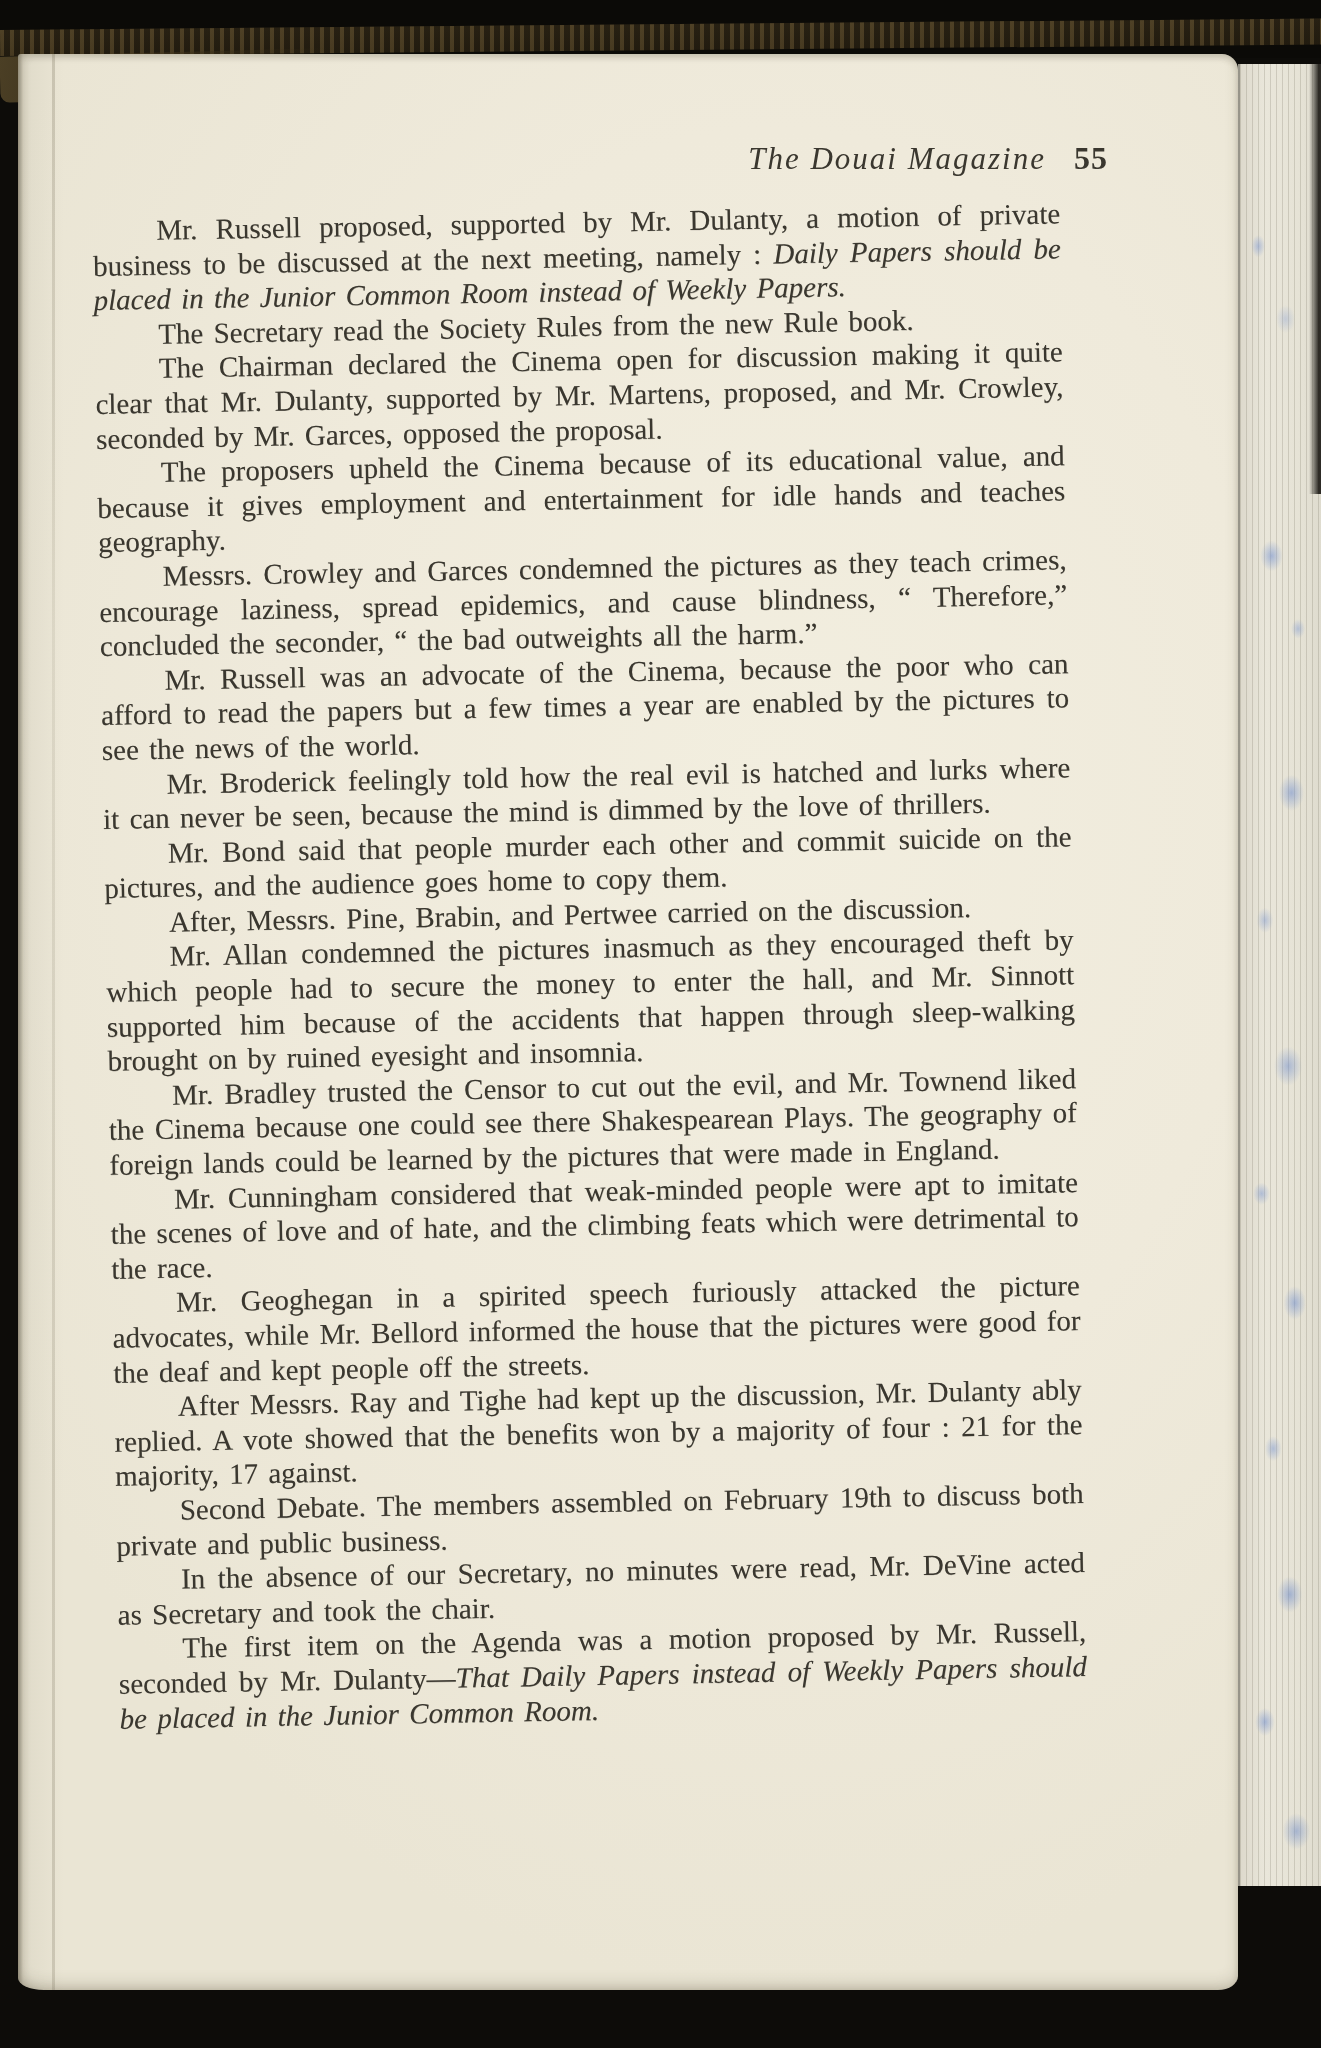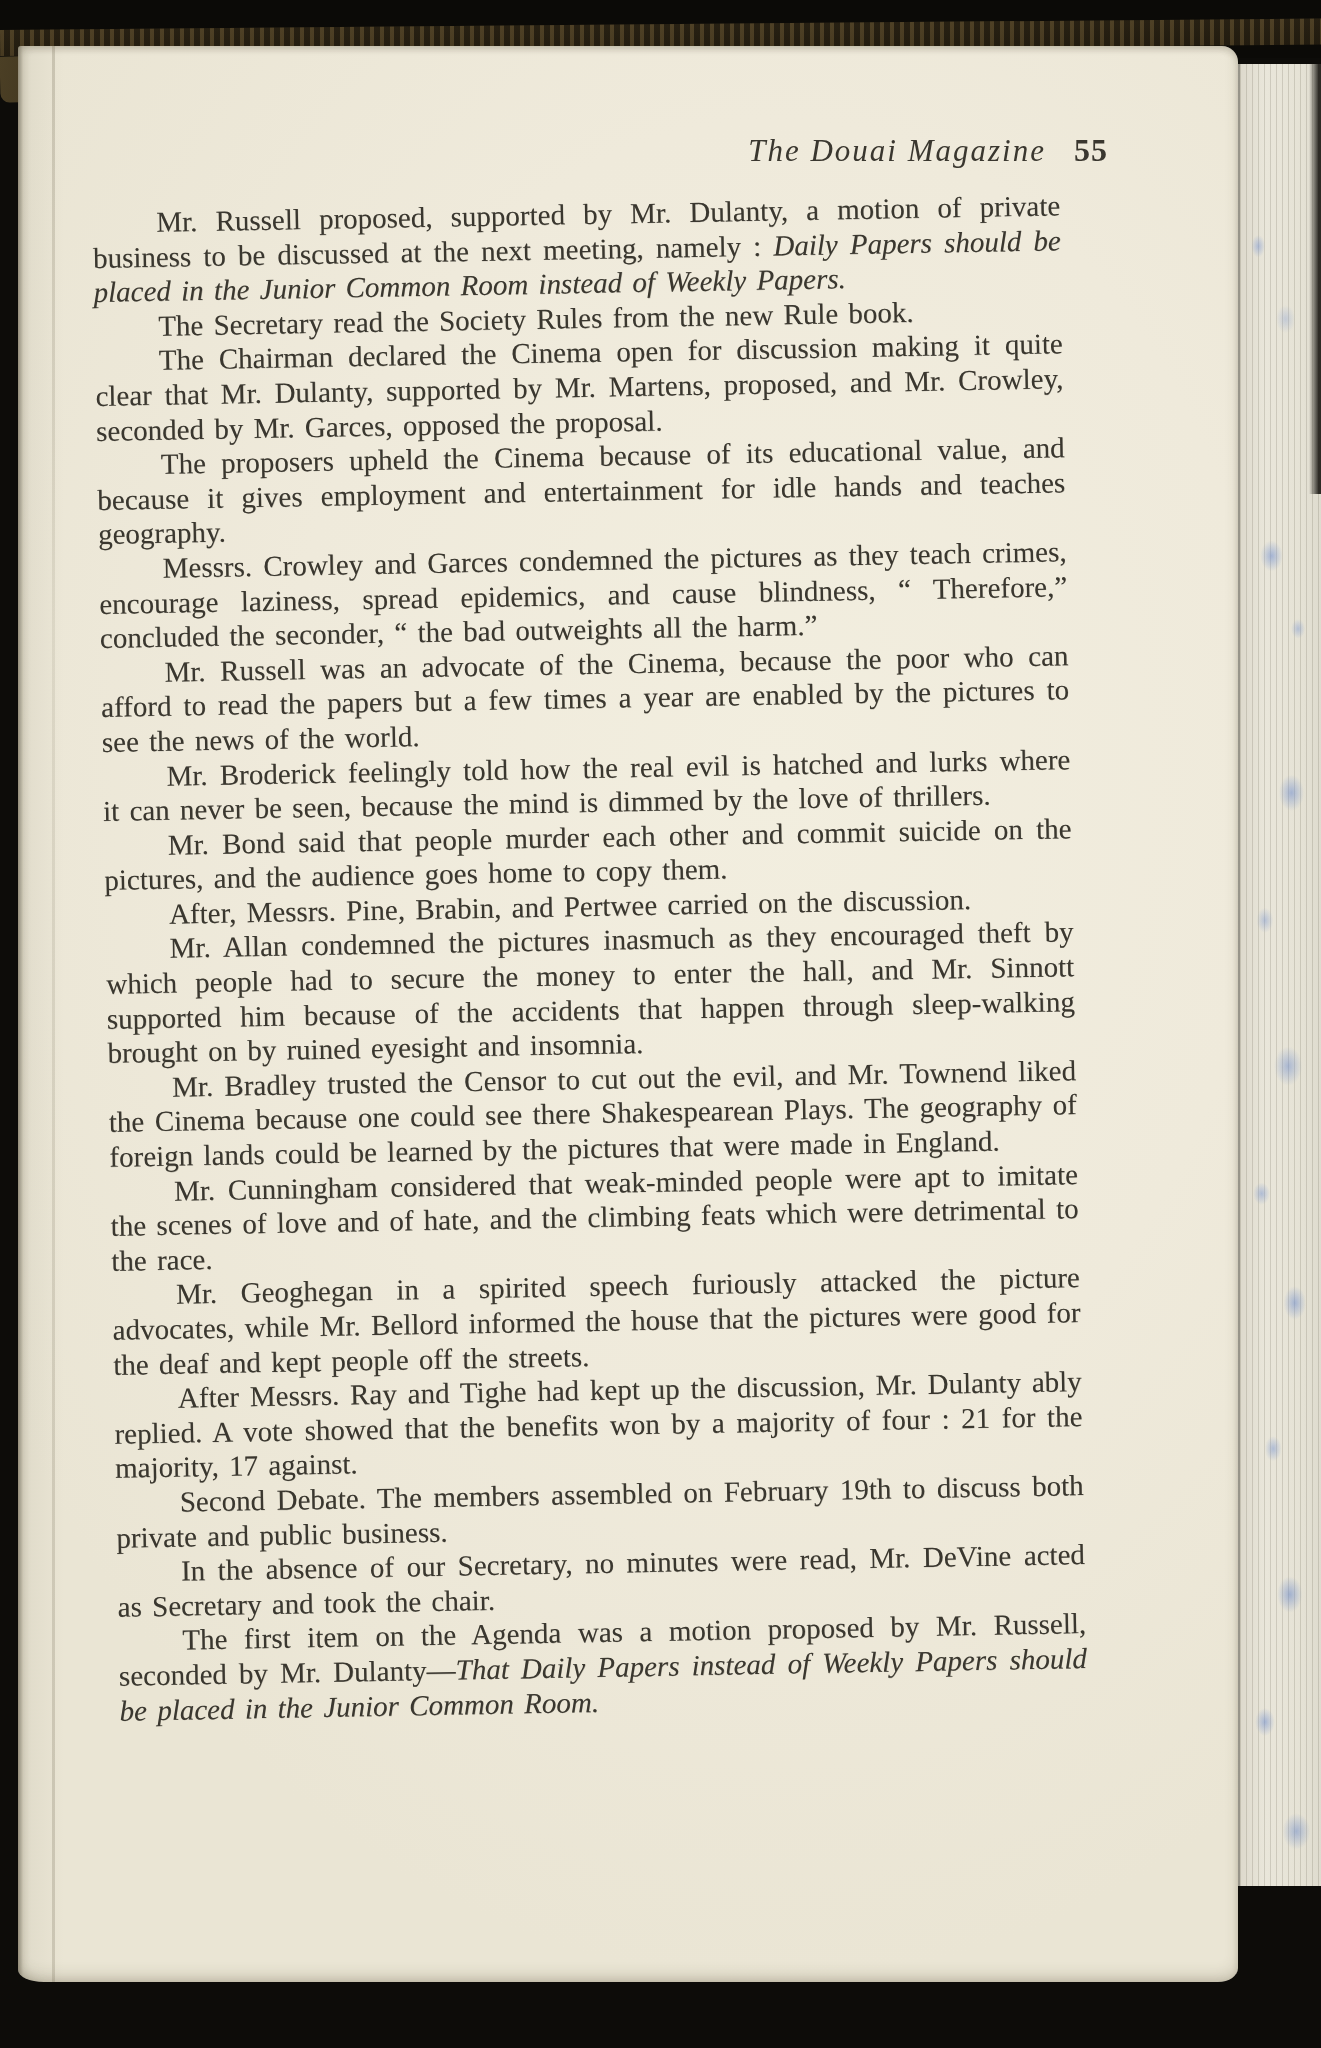--- a/index.html
+++ b/index.html
@@ -24,21 +24,21 @@
     transform-origin:0 0;
   }
   .cover-top-fray{
     position:absolute;left:0;top:52px;width:360px;height:46px;
     background:linear-gradient(100deg, rgba(96,80,46,.75), rgba(58,47,26,.5) 55%, rgba(20,16,8,0) 90%);
     border-radius:0 0 60px 12px;
     transform:rotate(-1.5deg);
   }
   
   .page{
-    position:absolute;left:18px;top:46px;width:1220px;height:1936px;
+    position:absolute;left:18px;top:54px;width:1220px;height:1936px;
     background:
       linear-gradient(90deg, rgba(93,88,70,.38) 0px, rgba(196,192,174,.28) 5px, rgba(240,236,221,0) 46px),
       radial-gradient(900px 1200px at 62% 38%, #f2eedf 0%, #efeadb 55%, #eae5d4 100%);
     border-radius:3px 16px 20px 26px / 3px 16px 14px 12px;
     box-shadow: inset 0 -7px 14px rgba(70,60,40,.16), inset 4px 0 8px rgba(60,50,30,.18), inset 0 4px 6px rgba(60,50,30,.12);
   }
   
   .page-crease{
     position:absolute;left:34px;top:0;width:3px;height:100%;
     background:linear-gradient(180deg, rgba(120,112,90,.28), rgba(120,112,90,.12) 30%, rgba(120,112,90,.25) 90%);

